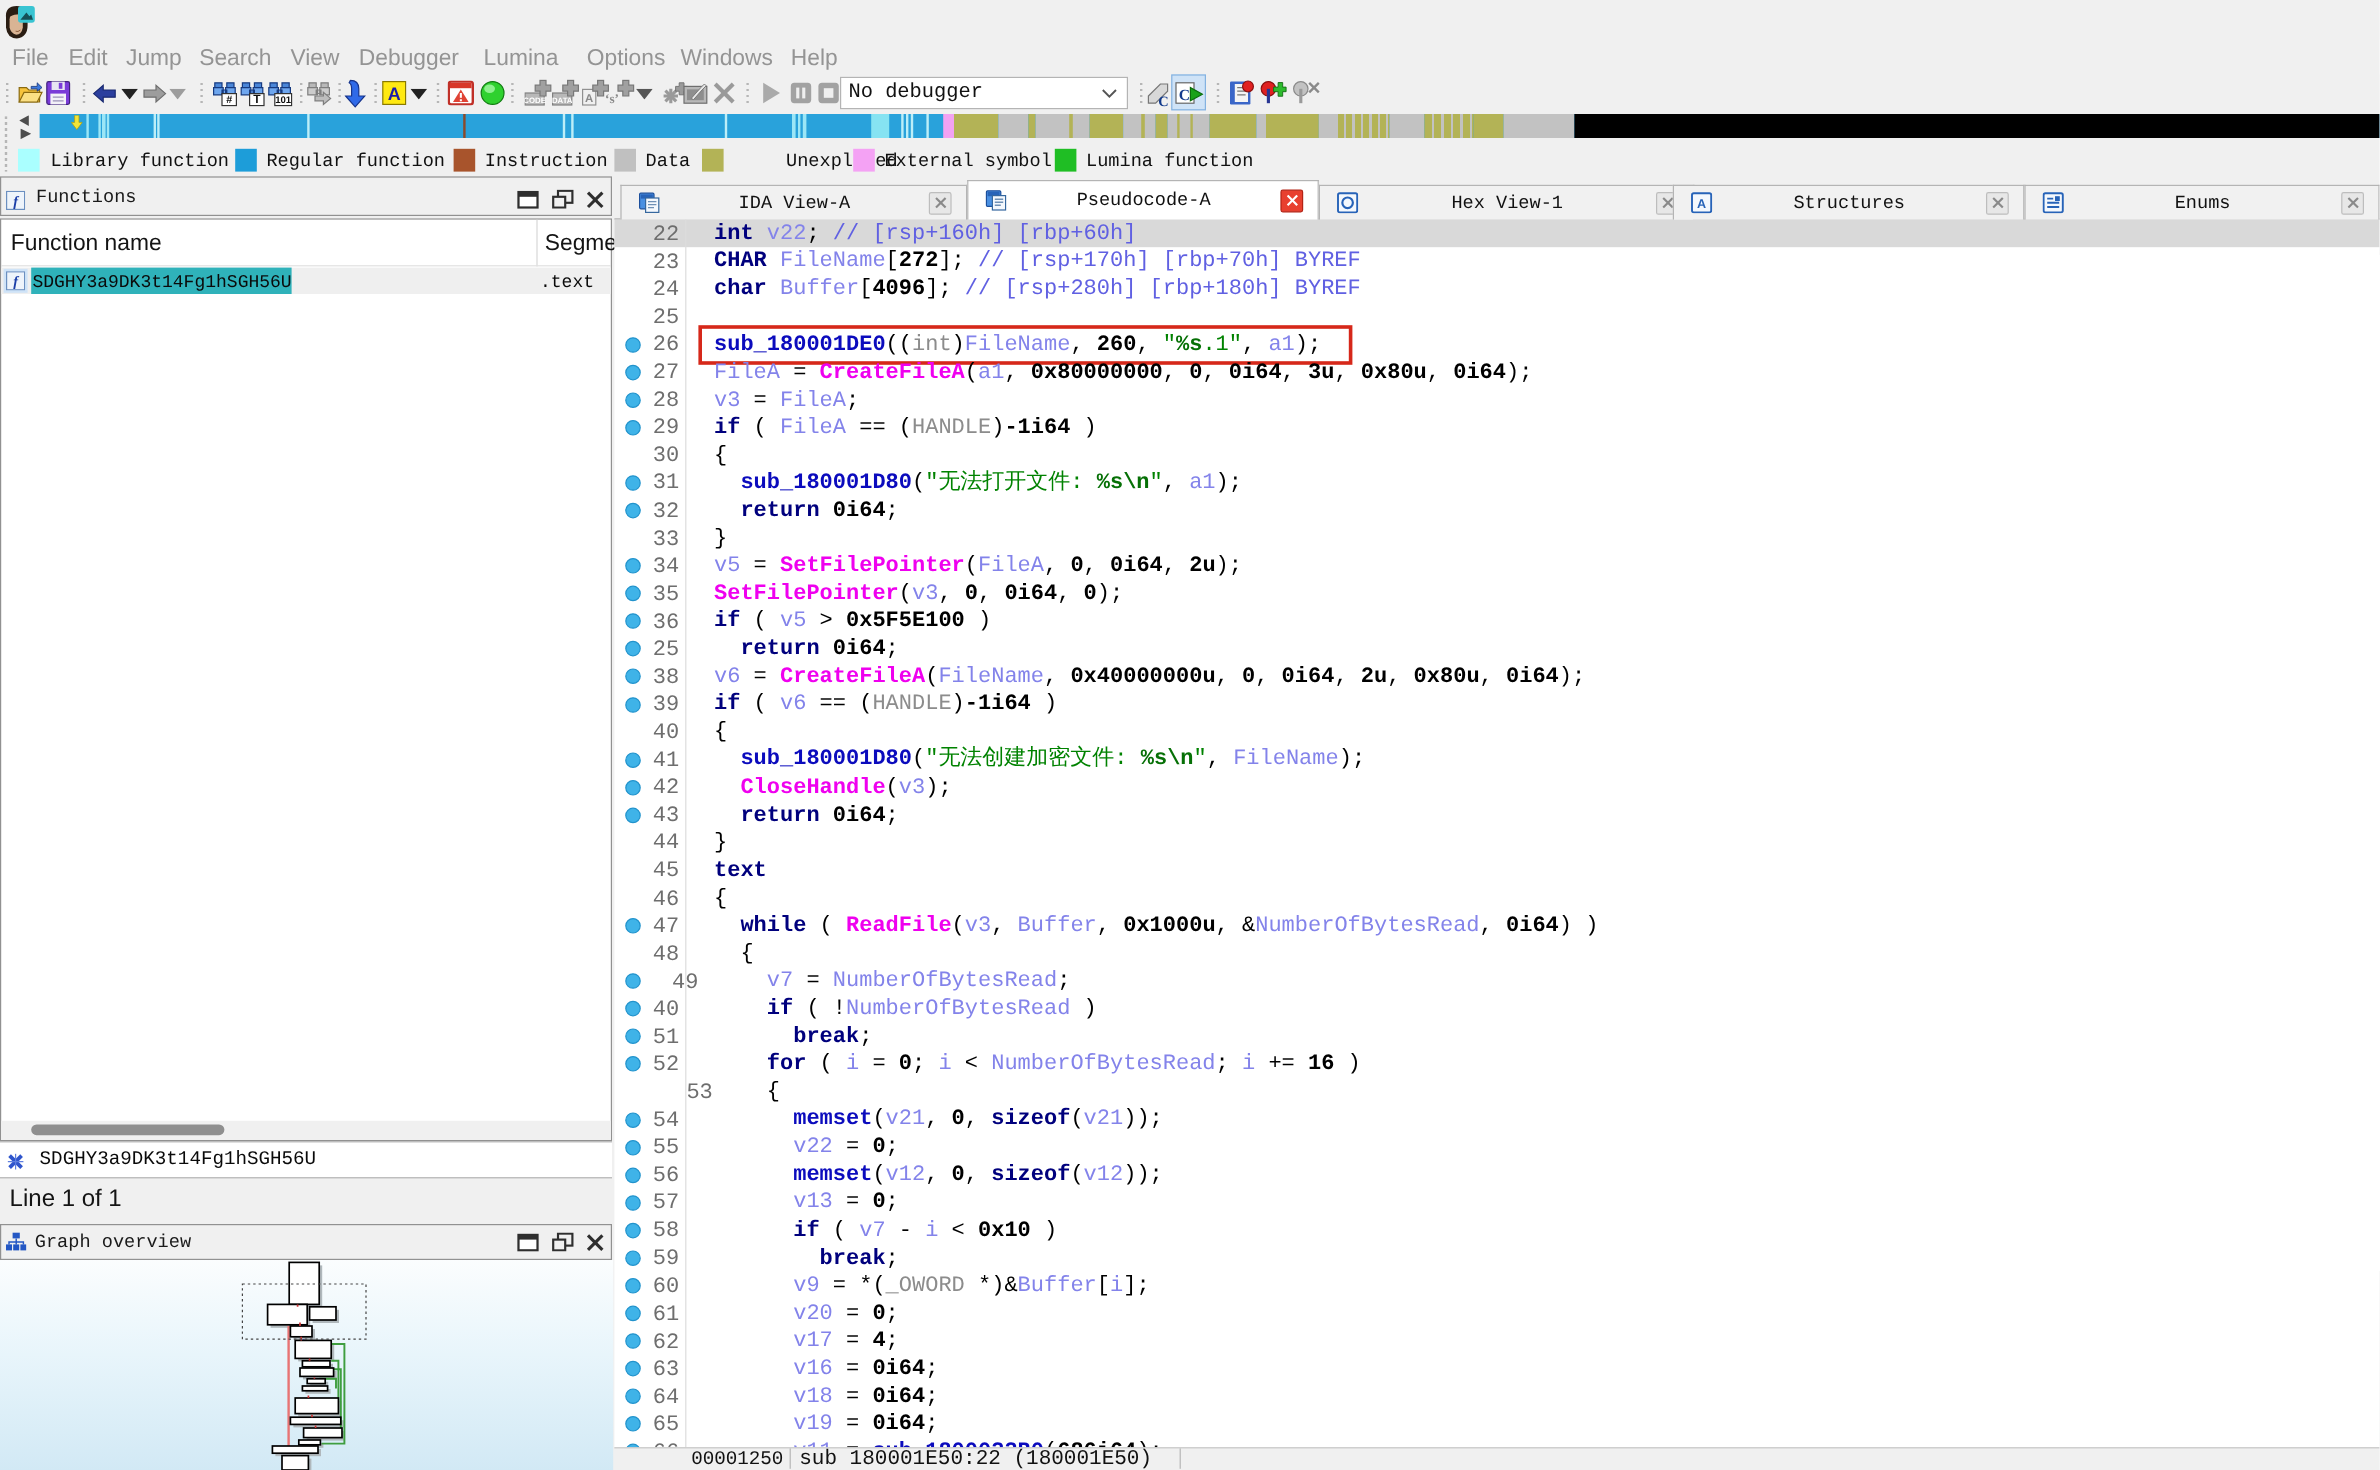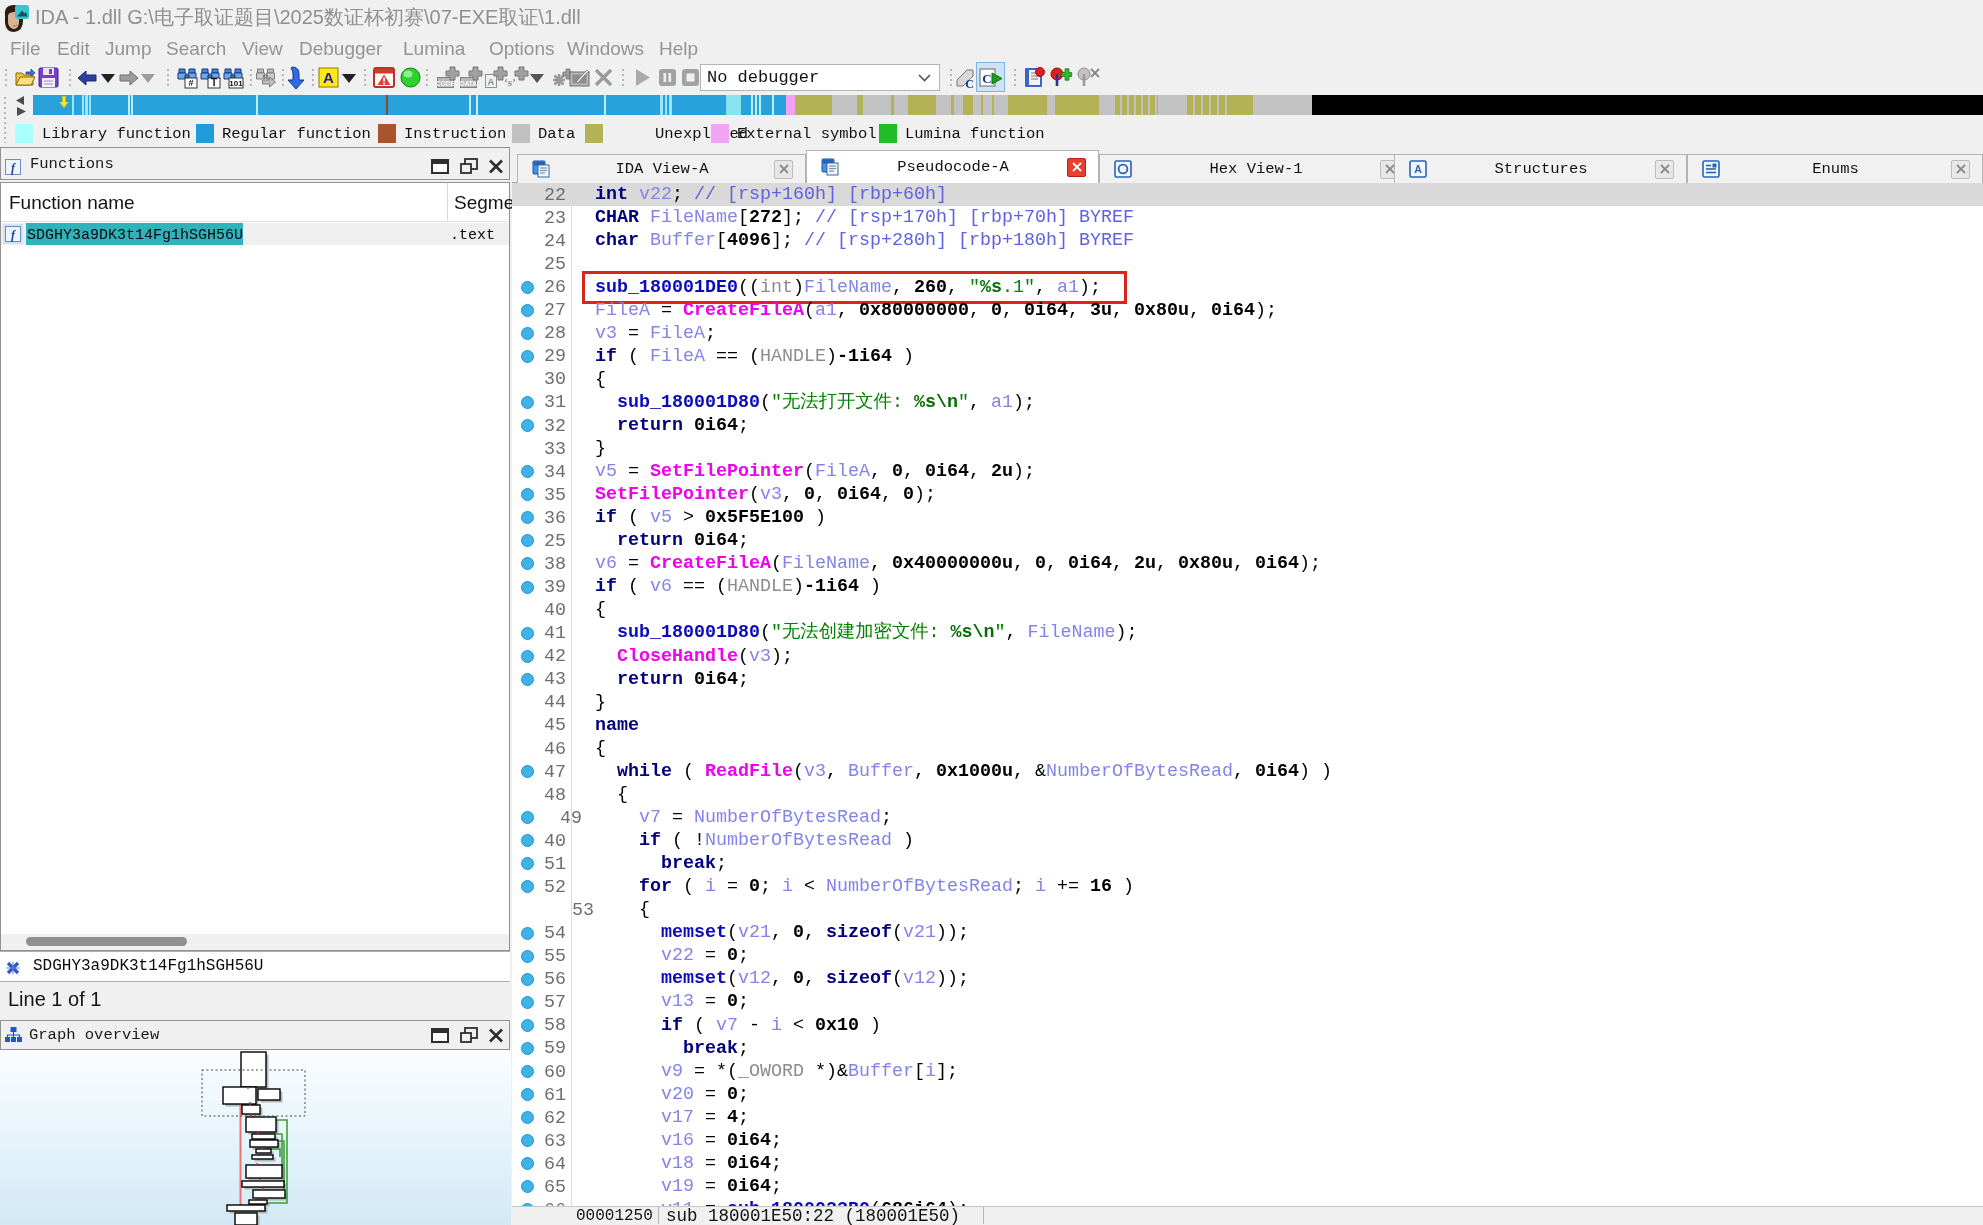--- a/index.html
+++ b/index.html
@@ -43,21 +43,20 @@
 
 <div class="a" style="left:0;top:0;width:1983px;height:33px;background:#f0f0f0;"></div>
 <svg class="a" style="left:2px;top:3px;" width="28" height="30" viewBox="0 0 28 30">
   <path d="M3 12 Q2 2 12 2 Q21 2 21 10 L21 18 Q21 28 12 29 Q4 29 3 20 Z" fill="#2a1d13"></path>
   <path d="M6 13 Q6 6 12 6 Q17 6 17 13 L17 20 Q16 26 11.5 26 Q7 25 6 20 Z" fill="#d9b494"></path>
   <path d="M5 12 Q6 4 13 5 Q19 5 19 12 Q16 8 12 9 Q8 9 5 12 Z" fill="#2a1d13"></path>
   <path d="M15 22 Q13 24 11 23" stroke="#8a5a3a" fill="none" stroke-width="0.8"></path>
   <rect x="13" y="2" width="14" height="14" rx="2.5" fill="#39c4d2"></rect>
   <path d="M15 13.5 L20 7.5 L22.5 10.5 L24 9 L25.5 13.5 Z" fill="#155058"></path>
 </svg>
-<div class="a" style="left:35px;top:4px;font-size:20px;color:#8f8f8f;">IDA - 1.dll G:\电子取证题目\2025数证杯初赛\07-EXE取证\1.dll</div>
 
 <div class="a" style="left:0;top:33px;width:1983px;height:29px;">
   <div class="menu-item" style="left:10px;">File</div>
   <div class="menu-item" style="left:57px;">Edit</div>
   <div class="menu-item" style="left:105px;">Jump</div>
   <div class="menu-item" style="left:166px;">Search</div>
   <div class="menu-item" style="left:242px;">View</div>
   <div class="menu-item" style="left:299px;">Debugger</div>
   <div class="menu-item" style="left:403px;">Lumina</div>
   <div class="menu-item" style="left:489px;">Options</div>
@@ -658,21 +657,21 @@
   <span class="i">SetFilePointer</span>(<span class="v">v3</span>, <span class="n">0</span>, <span class="n">0i64</span>, <span class="n">0</span>);
   <span class="k">if</span> ( <span class="v">v5</span> &gt; <span class="n">0x5F5E100</span> )
     <span class="k">return</span> <span class="n">0i64</span>;
   <span class="v">v6</span> = <span class="i">CreateFileA</span>(<span class="v">FileName</span>, <span class="n">0x40000000u</span>, <span class="n">0</span>, <span class="n">0i64</span>, <span class="n">2u</span>, <span class="n">0x80u</span>, <span class="n">0i64</span>);
   <span class="k">if</span> ( <span class="v">v6</span> == (<span class="g">HANDLE</span>)<span class="n">-1i64</span> )
   {
     <span class="f">sub_180001D80</span>(<span class="s">"无法创建加密文件: </span><span class="sb">%s\n</span><span class="s">"</span>, <span class="v">FileName</span>);
     <span class="i">CloseHandle</span>(<span class="v">v3</span>);
     <span class="k">return</span> <span class="n">0i64</span>;
   }
-  <span class="k">name</span>
+  <span class="k">text</span>
   {
     <span class="k">while</span> ( <span class="i">ReadFile</span>(<span class="v">v3</span>, <span class="v">Buffer</span>, <span class="n">0x1000u</span>, &amp;<span class="v">NumberOfBytesRead</span>, <span class="n">0i64</span>) )
     {
       <span class="v">v7</span> = <span class="v">NumberOfBytesRead</span>;
       <span class="k">if</span> ( !<span class="v">NumberOfBytesRead</span> )
         <span class="k">break</span>;
       <span class="k">for</span> ( <span class="v">i</span> = <span class="n">0</span>; <span class="v">i</span> &lt; <span class="v">NumberOfBytesRead</span>; <span class="v">i</span> += <span class="n">16</span> )
       {
         <span class="f">memset</span>(<span class="v">v21</span>, <span class="n">0</span>, <span class="k">sizeof</span>(<span class="v">v21</span>));
         <span class="v">v22</span> = <span class="n">0</span>;

